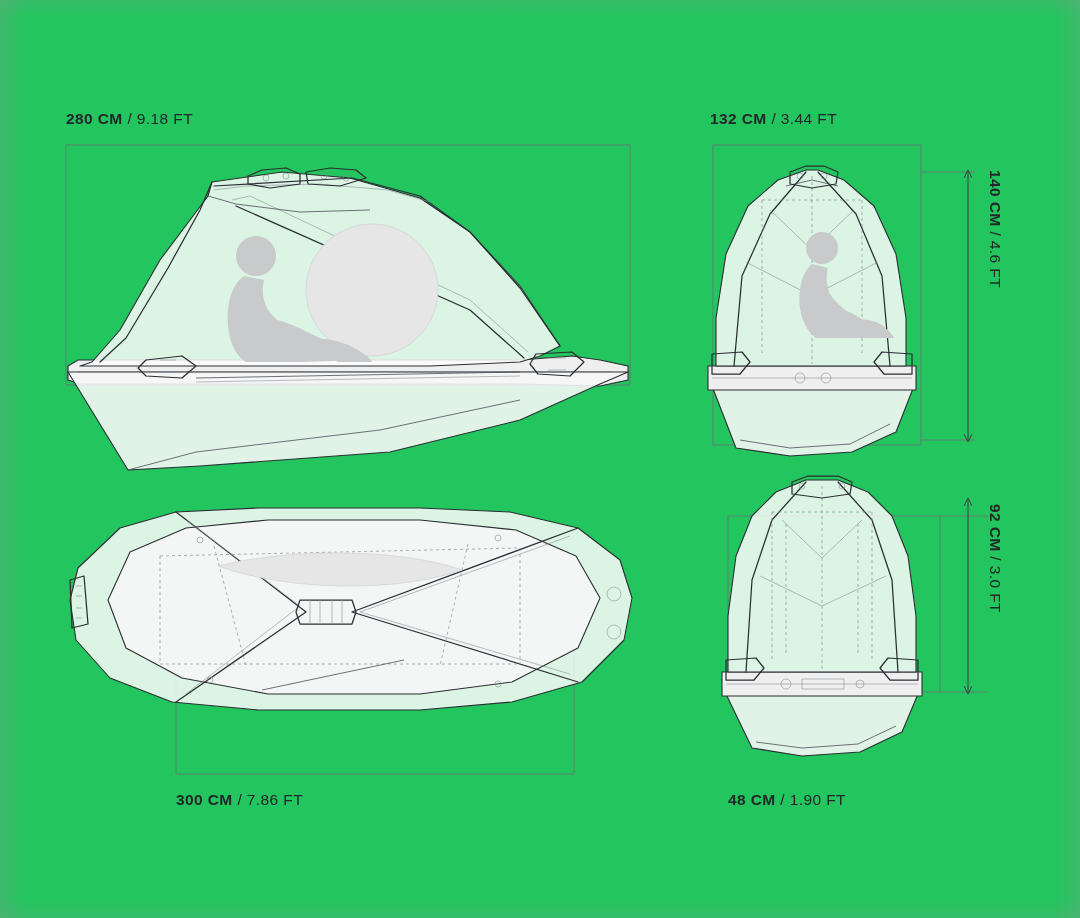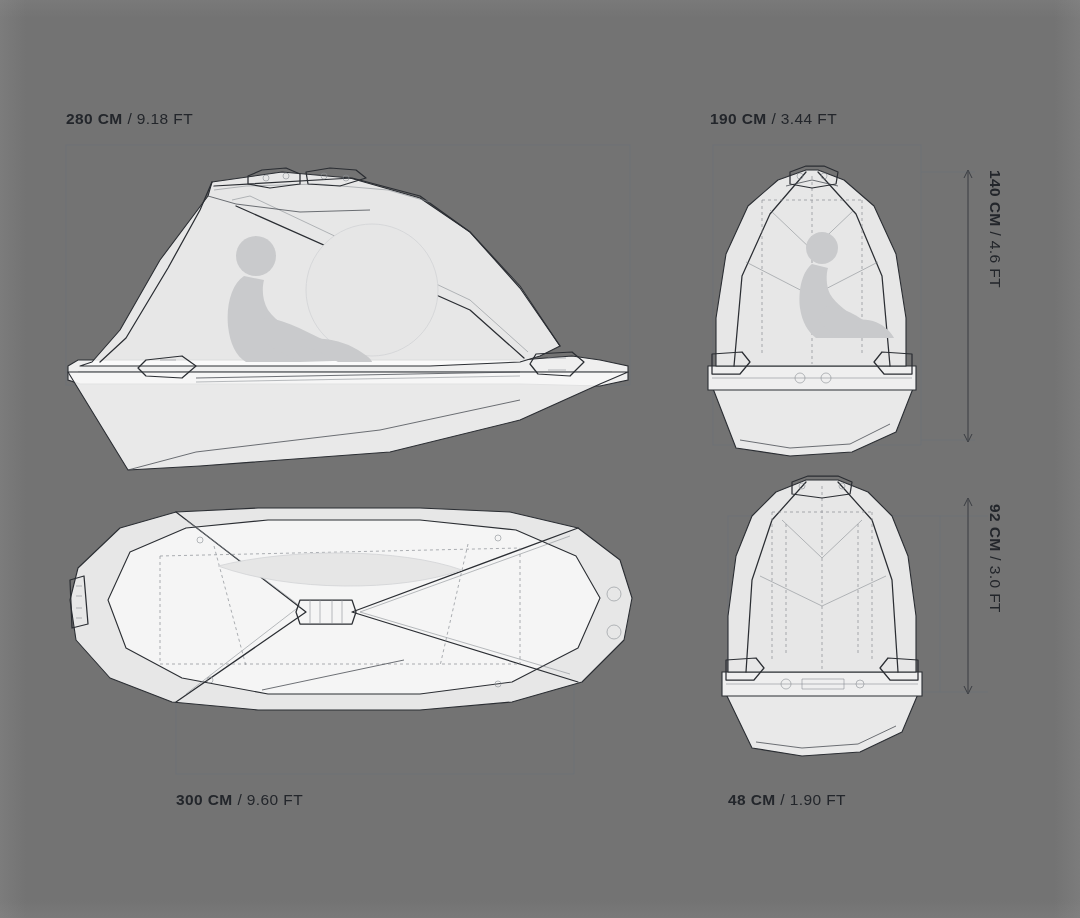--- a/index.html
+++ b/index.html
@@ -10,21 +10,21 @@
   body {
     width: 1080px;
     height: 918px;
     overflow: hidden;
     font-family: "Liberation Sans", sans-serif;
   }
   #canvas {
     position: relative;
     width: 1080px;
     height: 918px;
-    background: #737373;
+    background: #22c55e;
   }
   
   #canvas::before {
     content: "";
     position: absolute;
     inset: 0;
     pointer-events: none;
     background:
       linear-gradient(to right, rgba(150,150,150,0.25) 0px, rgba(150,150,150,0.0) 26px),
       linear-gradient(to left, rgba(150,150,150,0.25) 0px, rgba(150,150,150,0.0) 26px),
@@ -271,32 +271,32 @@
       <path class="outline" d="M726,660 L756,658 L764,668 L754,680 L726,680 Z"></path>
       <path class="outline" d="M918,660 L888,658 L880,668 L890,680 L918,680 Z"></path>
     </g>
   </svg>
 
   <div class="label" style="left:66px; top:110px;">
     <span class="num">280 CM</span><span class="unit"> / </span><span class="unit">9.18 FT</span>
   </div>
 
   <div class="label" style="left:710px; top:110px;">
-    <span class="num">190 CM</span><span class="unit"> / </span><span class="unit">3.44 FT</span>
+    <span class="num">132 CM</span><span class="unit"> / </span><span class="unit">3.44 FT</span>
   </div>
 
   <div class="label vert rot-right" style="left:1004px; top:170px;">
     <span class="num">140 CM</span><span class="unit"> / </span><span class="unit">4.6 FT</span>
   </div>
 
   <div class="label vert rot-right" style="left:1004px; top:504px;">
     <span class="num">92 CM</span><span class="unit"> / </span><span class="unit">3.0 FT</span>
   </div>
 
   <div class="label" style="left:176px; top:791px;">
-    <span class="num">300 CM</span><span class="unit"> / </span><span class="unit">9.60 FT</span>
+    <span class="num">300 CM</span><span class="unit"> / </span><span class="unit">7.86 FT</span>
   </div>
 
   <div class="label" style="left:728px; top:791px;">
     <span class="num">48 CM</span><span class="unit"> / </span><span class="unit">1.90 FT</span>
   </div>
 
 </div>
 
 </body></html>

